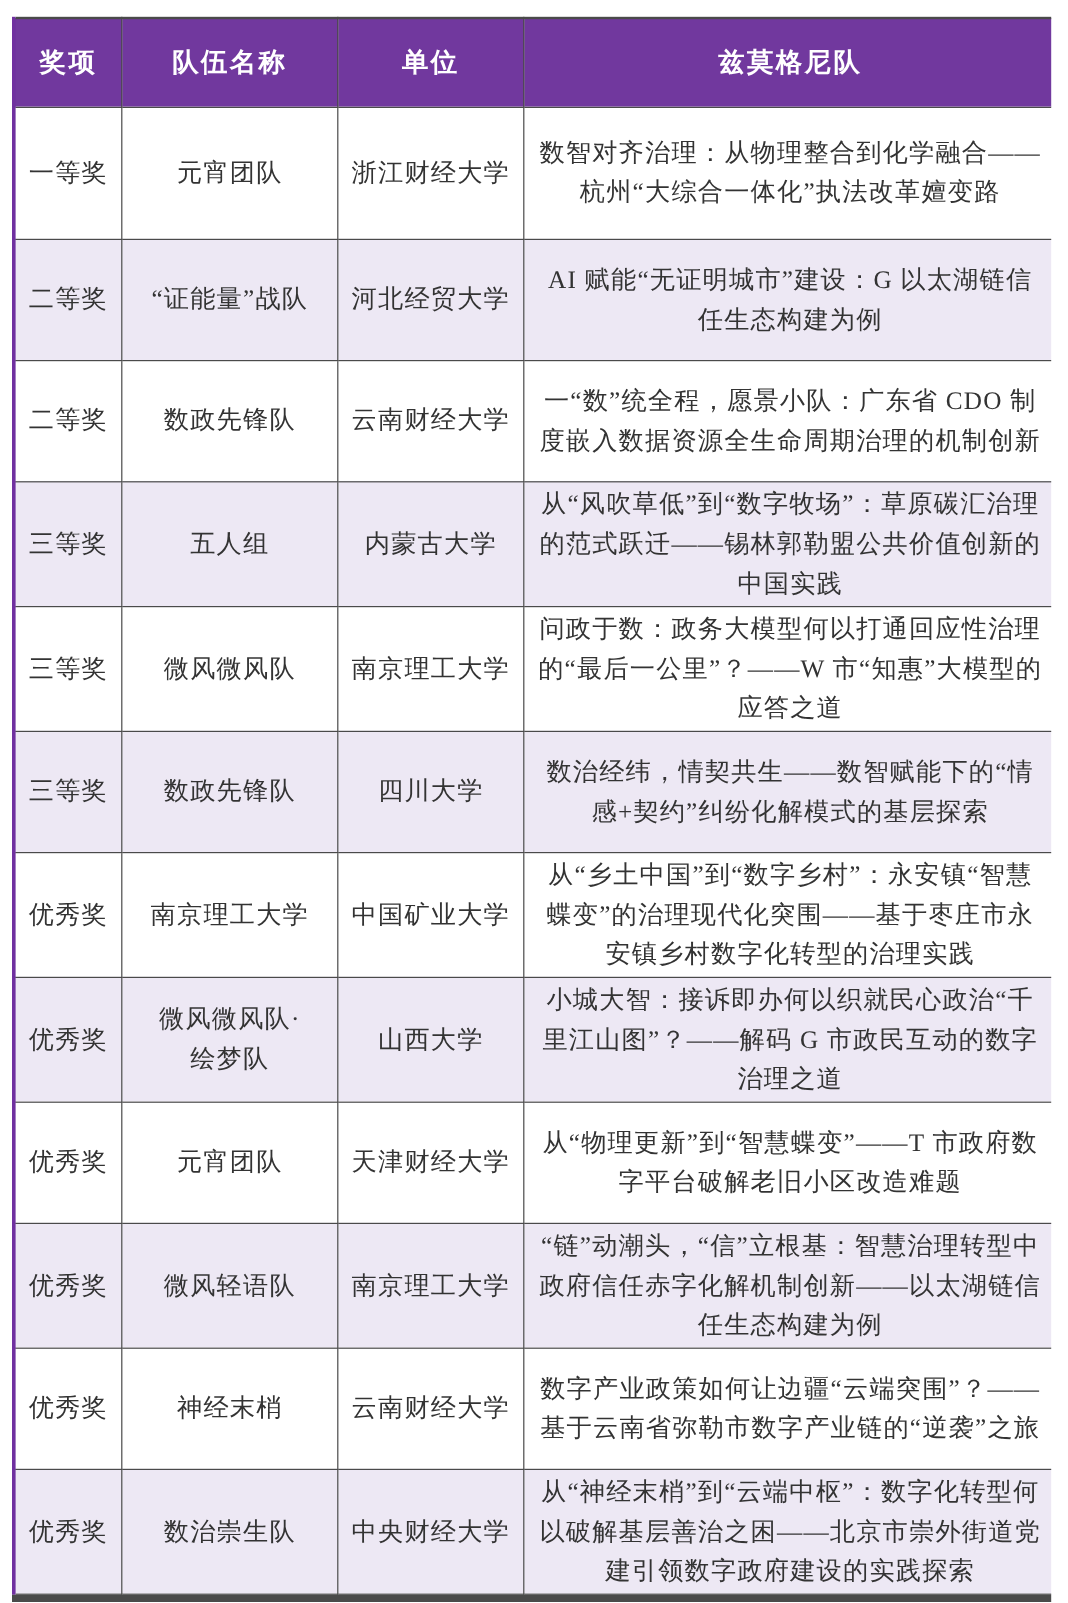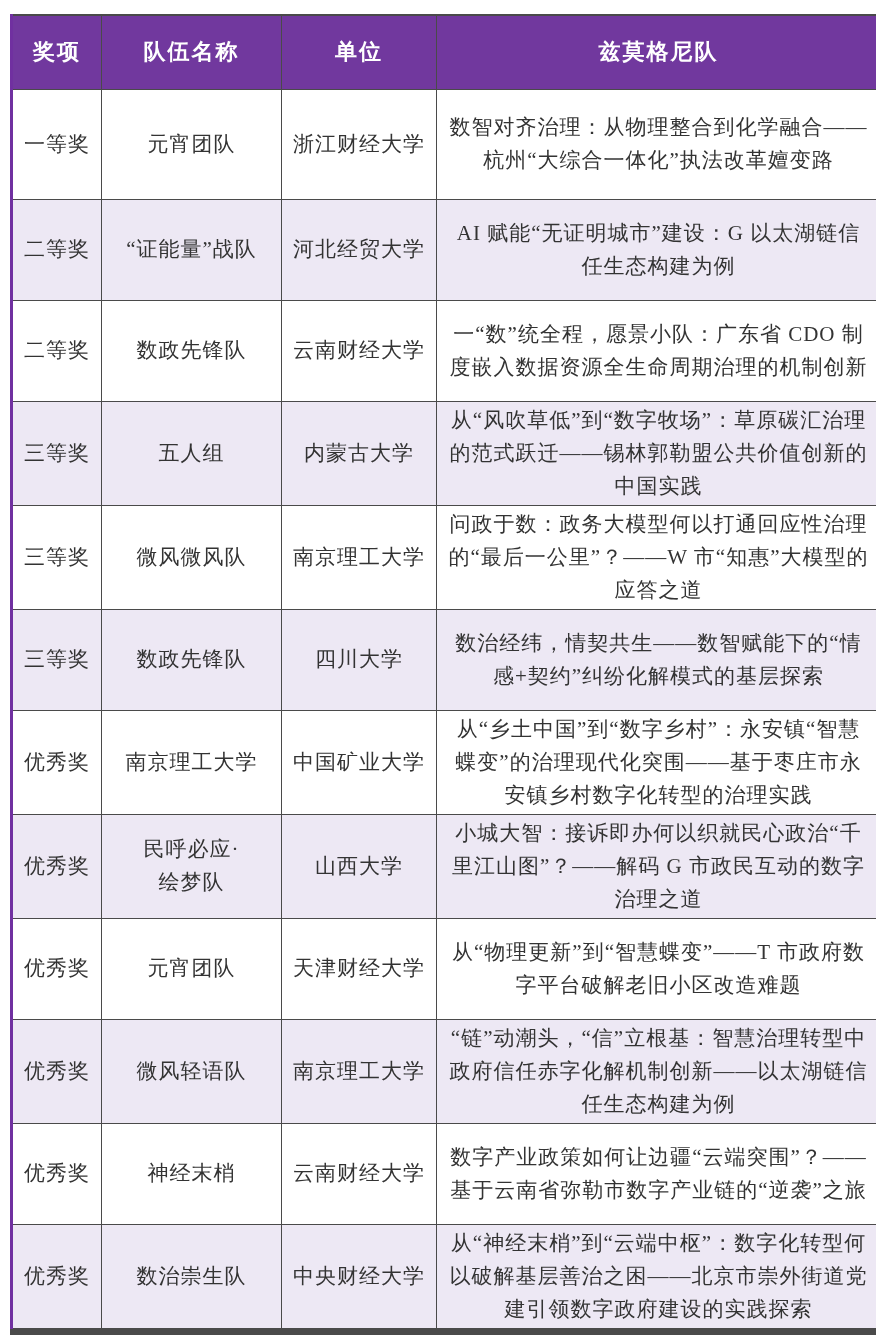--- a/index.html
+++ b/index.html
@@ -118,21 +118,21 @@
           <td class="case-name-cell">数治经纬，情契共生——数智赋能下的“情感+契约”纠纷化解模式的基层探索</td>
         </tr>
         <tr>
           <td class="award-cell">优秀奖</td>
           <td class="team-cell">南京理工大学</td>
           <td class="unit-cell">中国矿业大学</td>
           <td class="case-name-cell">从“乡土中国”到“数字乡村”：永安镇“智慧蝶变”的治理现代化突围——基于枣庄市永安镇乡村数字化转型的治理实践</td>
         </tr>
         <tr>
           <td class="award-cell">优秀奖</td>
-          <td class="team-cell">民呼必应·
+          <td class="team-cell">微风微风队·
 绘梦队</td>
           <td class="unit-cell">山西大学</td>
           <td class="case-name-cell">小城大智：接诉即办何以织就民心政治“千里江山图”？——解码 G 市政民互动的数字治理之道</td>
         </tr>
         <tr>
           <td class="award-cell">优秀奖</td>
           <td class="team-cell">元宵团队</td>
           <td class="unit-cell">天津财经大学</td>
           <td class="case-name-cell">从“物理更新”到“智慧蝶变”——T 市政府数字平台破解老旧小区改造难题</td>
         </tr>

